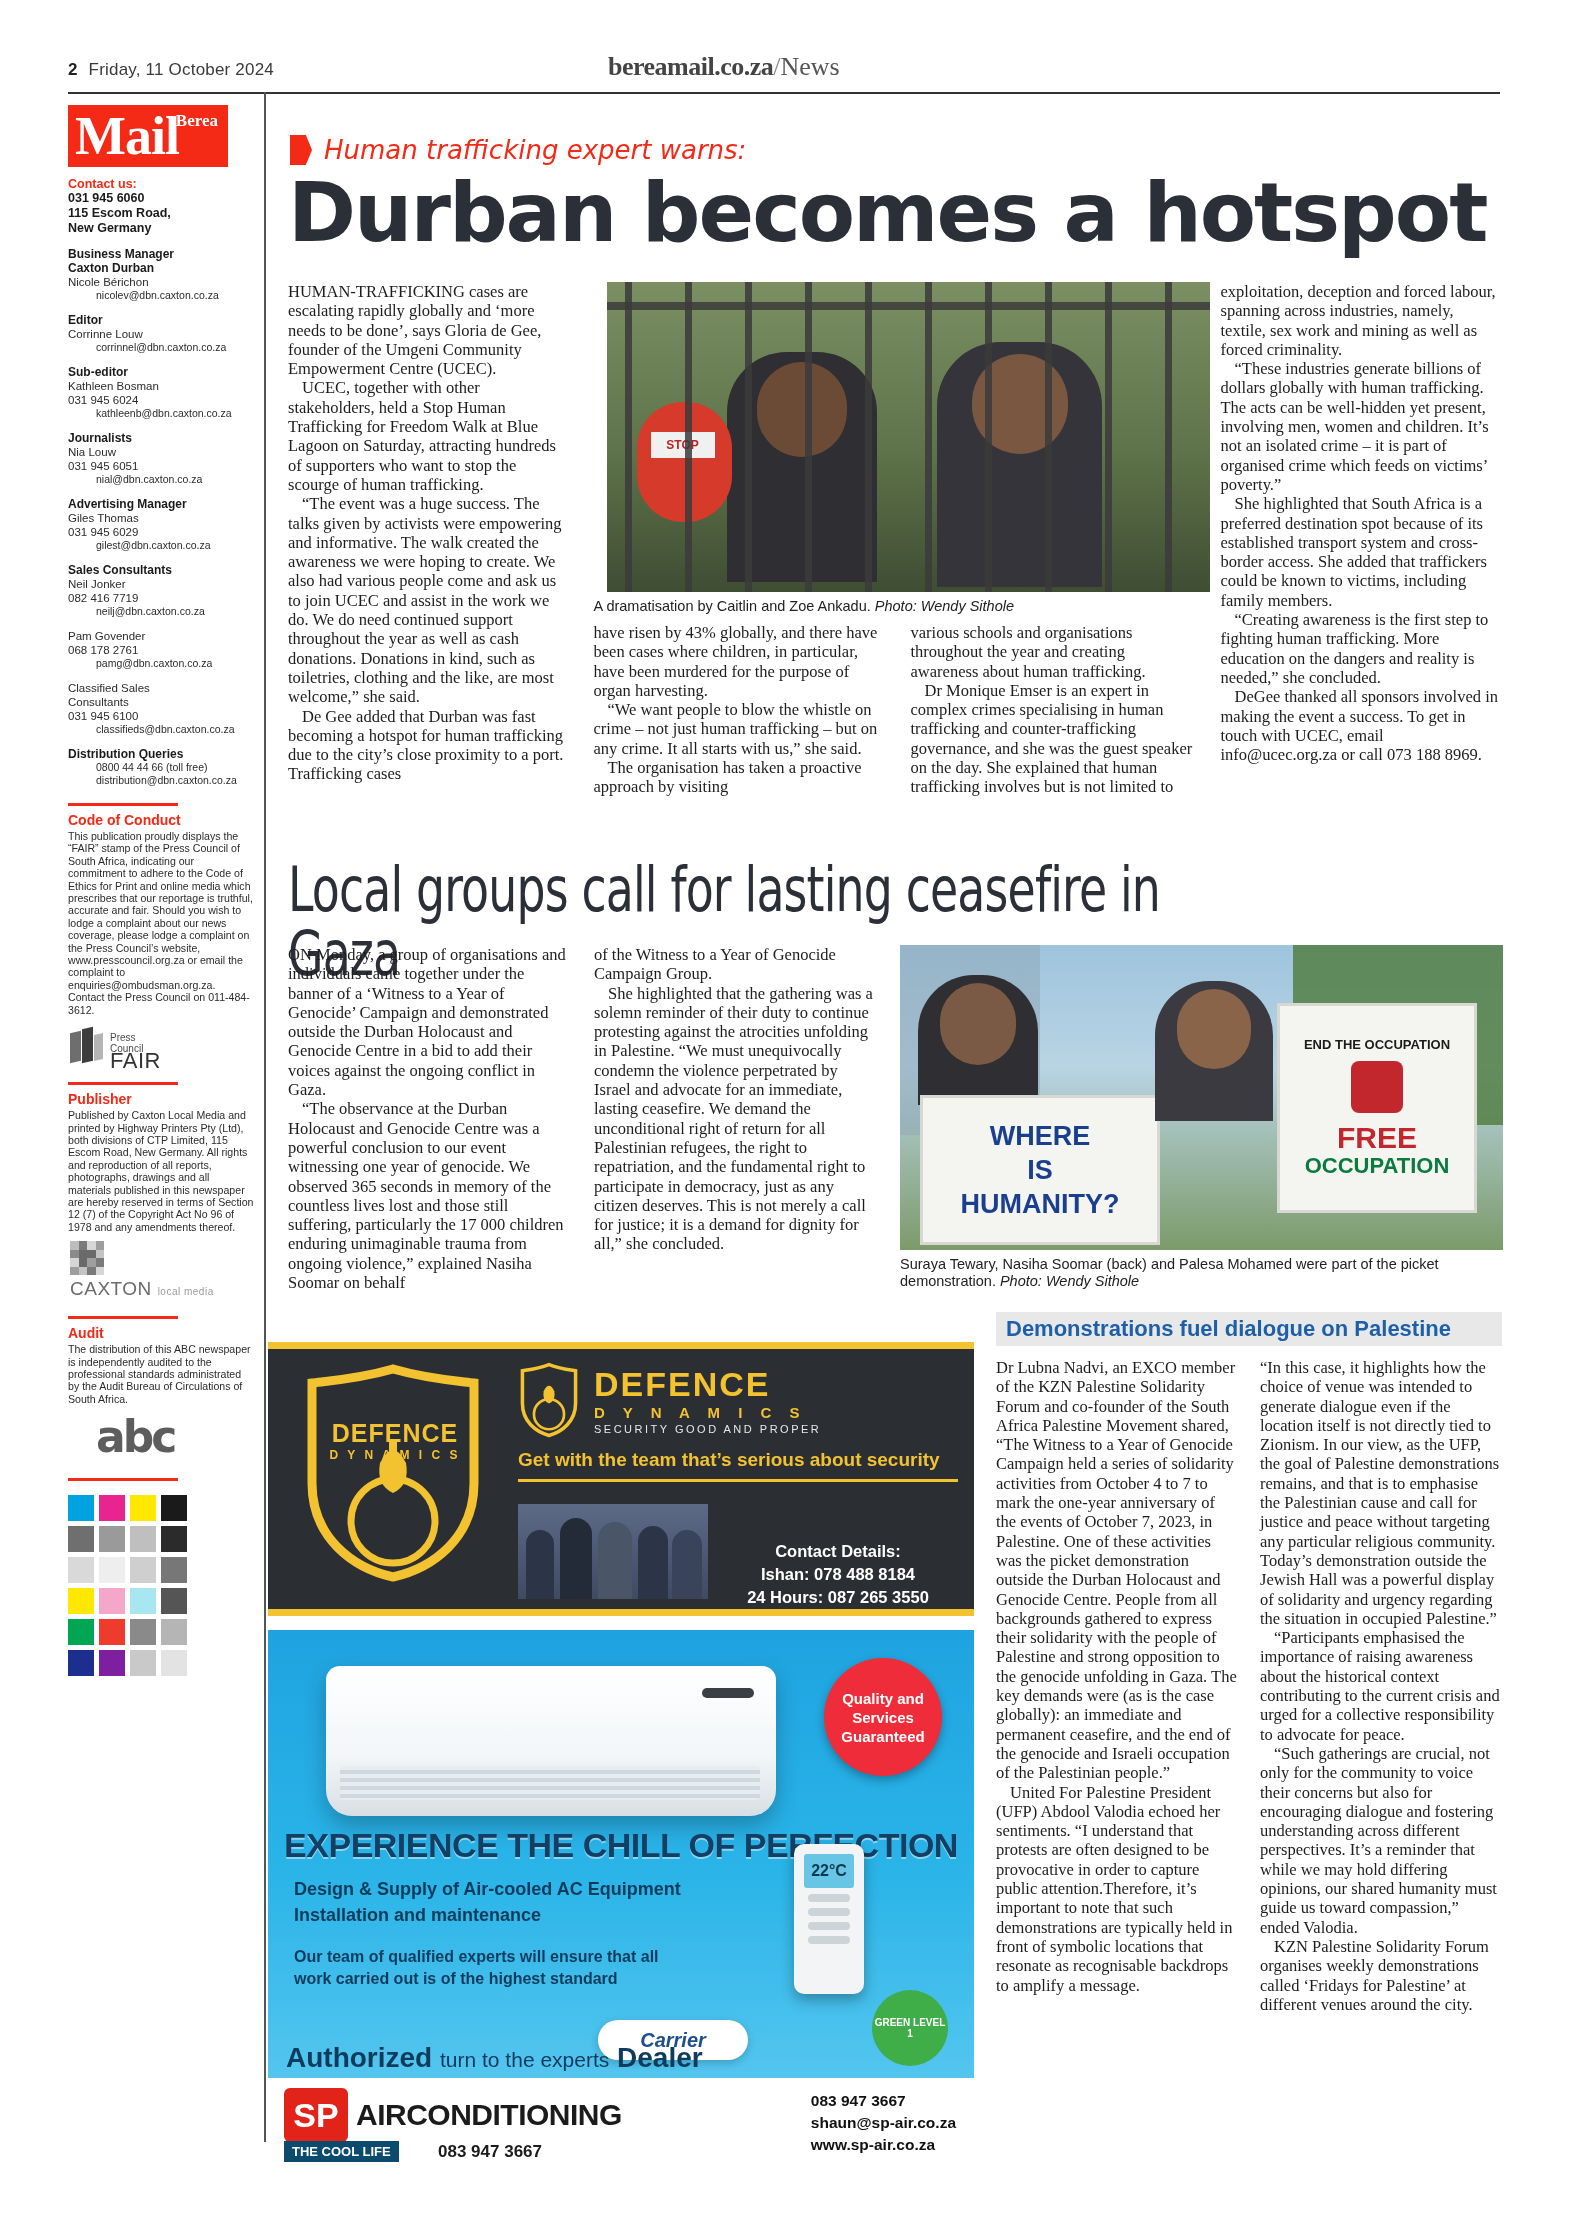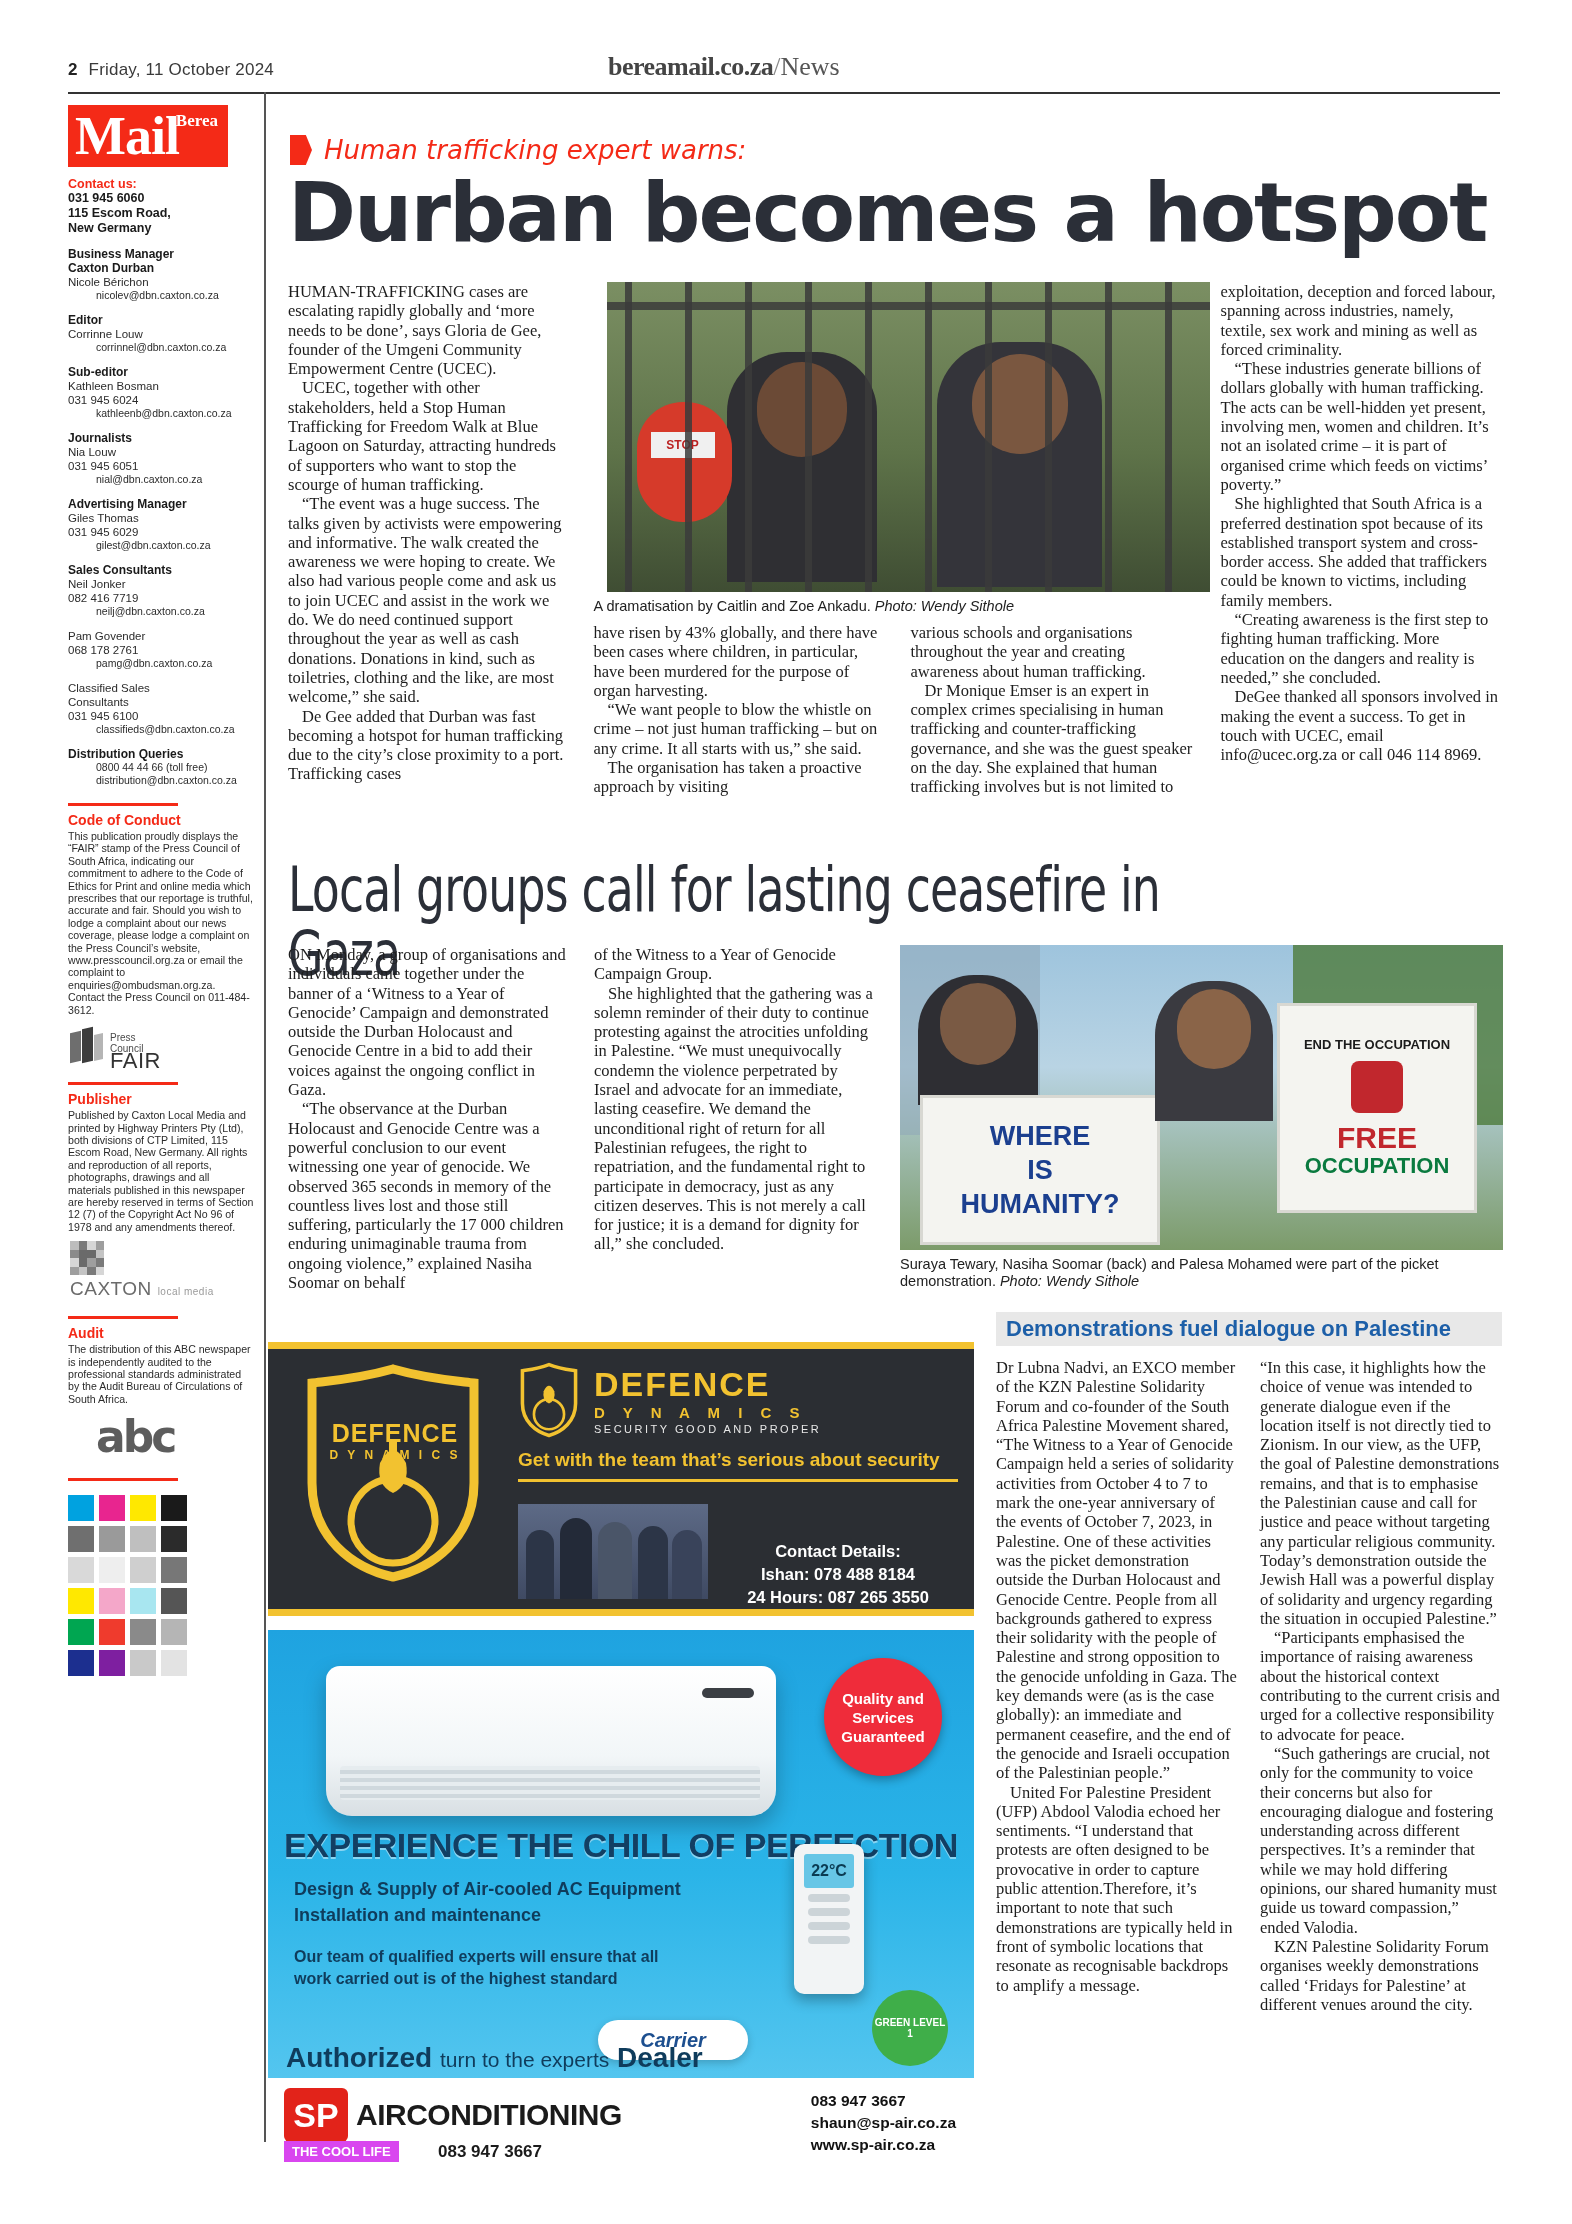--- a/index.html
+++ b/index.html
@@ -175,21 +175,21 @@
      box-shadow: 0 3px 8px rgba(0,0,0,.2);}
   .sp-auth { position:absolute; left: 18px; bottom: 96px; font-weight:bold; font-size: 28px; color:#0f3c5c;}
   .sp-auth .mid { font-weight: normal; font-size: 21px; }
   .sp-green { position:absolute; right: 26px; bottom: 104px; width: 76px; height: 76px; border-radius:50%; background:#3fae49; color:#fff;
      font-size: 10px; font-weight:bold; text-align:center; display:flex;align-items:center;justify-content:center;}
   .sp-footer { position:absolute; left:0; right:0; bottom:0; height: 92px; background:#fff; }
   .sp-logo { position:absolute; left: 16px; top: 10px; display:flex; align-items:center; gap: 8px;}
   .sp-sp { width: 64px; height: 54px; background:#e2231a; color:#fff; font-weight:bold; font-size: 34px;
       display:flex;align-items:center;justify-content:center; border-radius: 6px; }
   .sp-word { font-weight: bold; font-size: 30px; color:#1b1b1b; letter-spacing:-.5px;}
-  .sp-cool { position:absolute; left: 16px; bottom: 8px; background:#d946ef; color:#fff; font-weight:bold; font-size: 13px; padding: 3px 8px;}
+  .sp-cool { position:absolute; left: 16px; bottom: 8px; background:#0c4a6e; color:#fff; font-weight:bold; font-size: 13px; padding: 3px 8px;}
   .sp-cool2 { position:absolute; left: 170px; bottom: 8px; color:#1b1b1b; font-weight:bold; font-size: 17px;}
   .sp-contact { position:absolute; right: 18px; top: 12px; text-align:left; font-size: 15.5px; font-weight:bold; color:#111; line-height: 22px;}
 
   
   .demo-head {
     position: absolute; top: 1312px; left: 996px; width: 506px; height: 34px;
     background: #e8e8e8; color: #1d5fa8; font-weight: bold; font-size: 22px;
     display: flex; align-items: center; padding-left: 10px;
   }
   .demo-cols { position: absolute; top: 1358px; left: 996px; width: 506px; display: flex; gap: 22px; }
@@ -397,21 +397,21 @@
         </div>
       </div>
     </div>
 
     <div class="a1-col">
       <div class="body-ser">
         <p class="first">exploitation, deception and forced labour, spanning across industries, namely, textile, sex work and mining as well as forced criminality.</p>
         <p>“These industries generate billions of dollars globally with human trafficking. The acts can be well-hidden yet present, involving men, women and children. It’s not an isolated crime – it is part of organised crime which feeds on victims’ poverty.”</p>
         <p>She highlighted that South Africa is a preferred destination spot because of its established transport system and cross-border access. She added that traffickers could be known to victims, including family members.</p>
         <p>“Creating awareness is the first step to fighting human trafficking. More education on the dangers and reality is needed,” she concluded.</p>
-        <p>DeGee thanked all sponsors involved in making the event a success. To get in touch with UCEC, email info@ucec.org.za or call 046 114 8969.</p>
+        <p>DeGee thanked all sponsors involved in making the event a success. To get in touch with UCEC, email info@ucec.org.za or call 073 188 8969.</p>
       </div>
     </div>
   </div>
 
   <div class="head2">Local groups call for lasting ceasefire in Gaza</div>
 
   <div class="a2-cols">
     <div class="a2-col">
       <div class="body-ser">
         <p class="first">ON Monday, a group of organisations and individuals came together under the banner of a ‘Witness to a Year of Genocide’ Campaign and demonstrated outside the Durban Holocaust and Genocide Centre in a bid to add their voices against the ongoing conflict in Gaza.</p>

